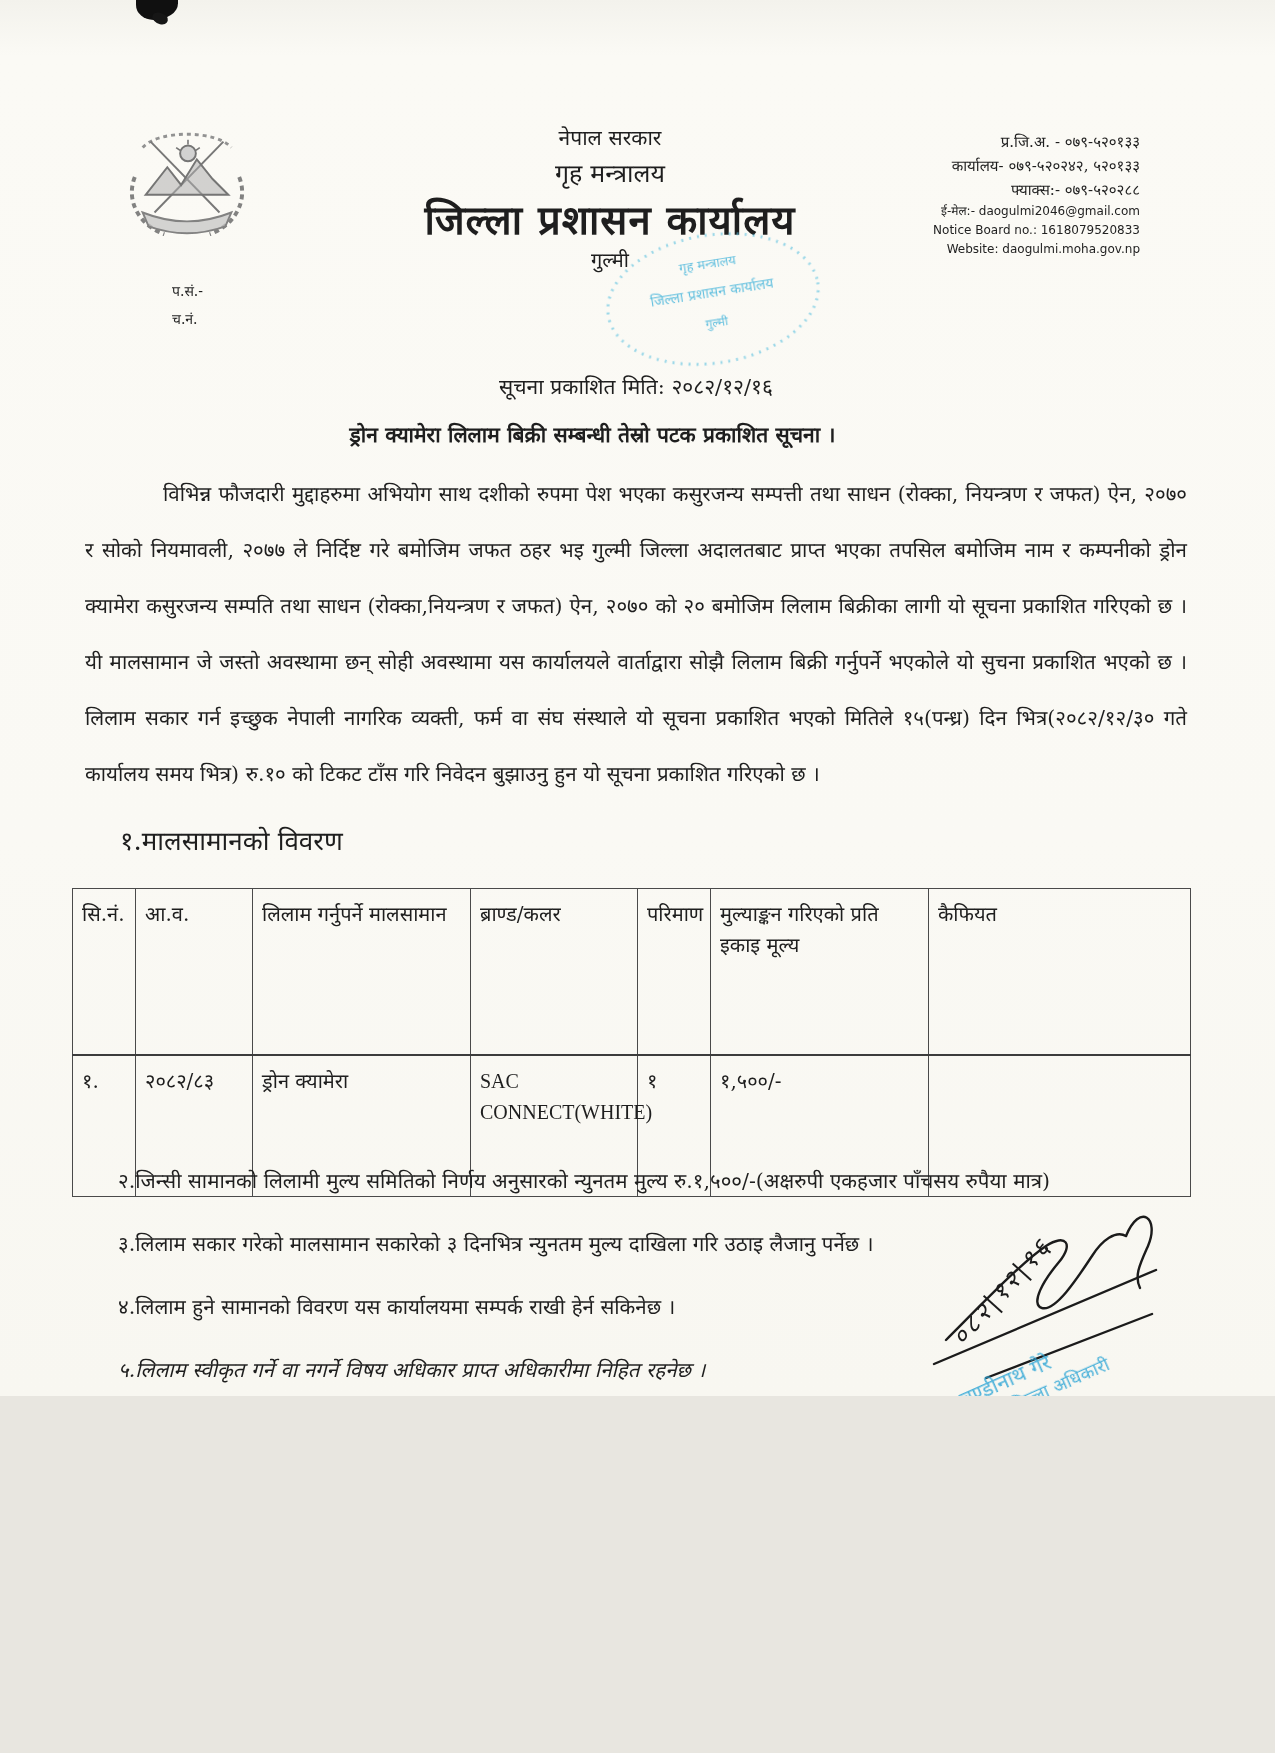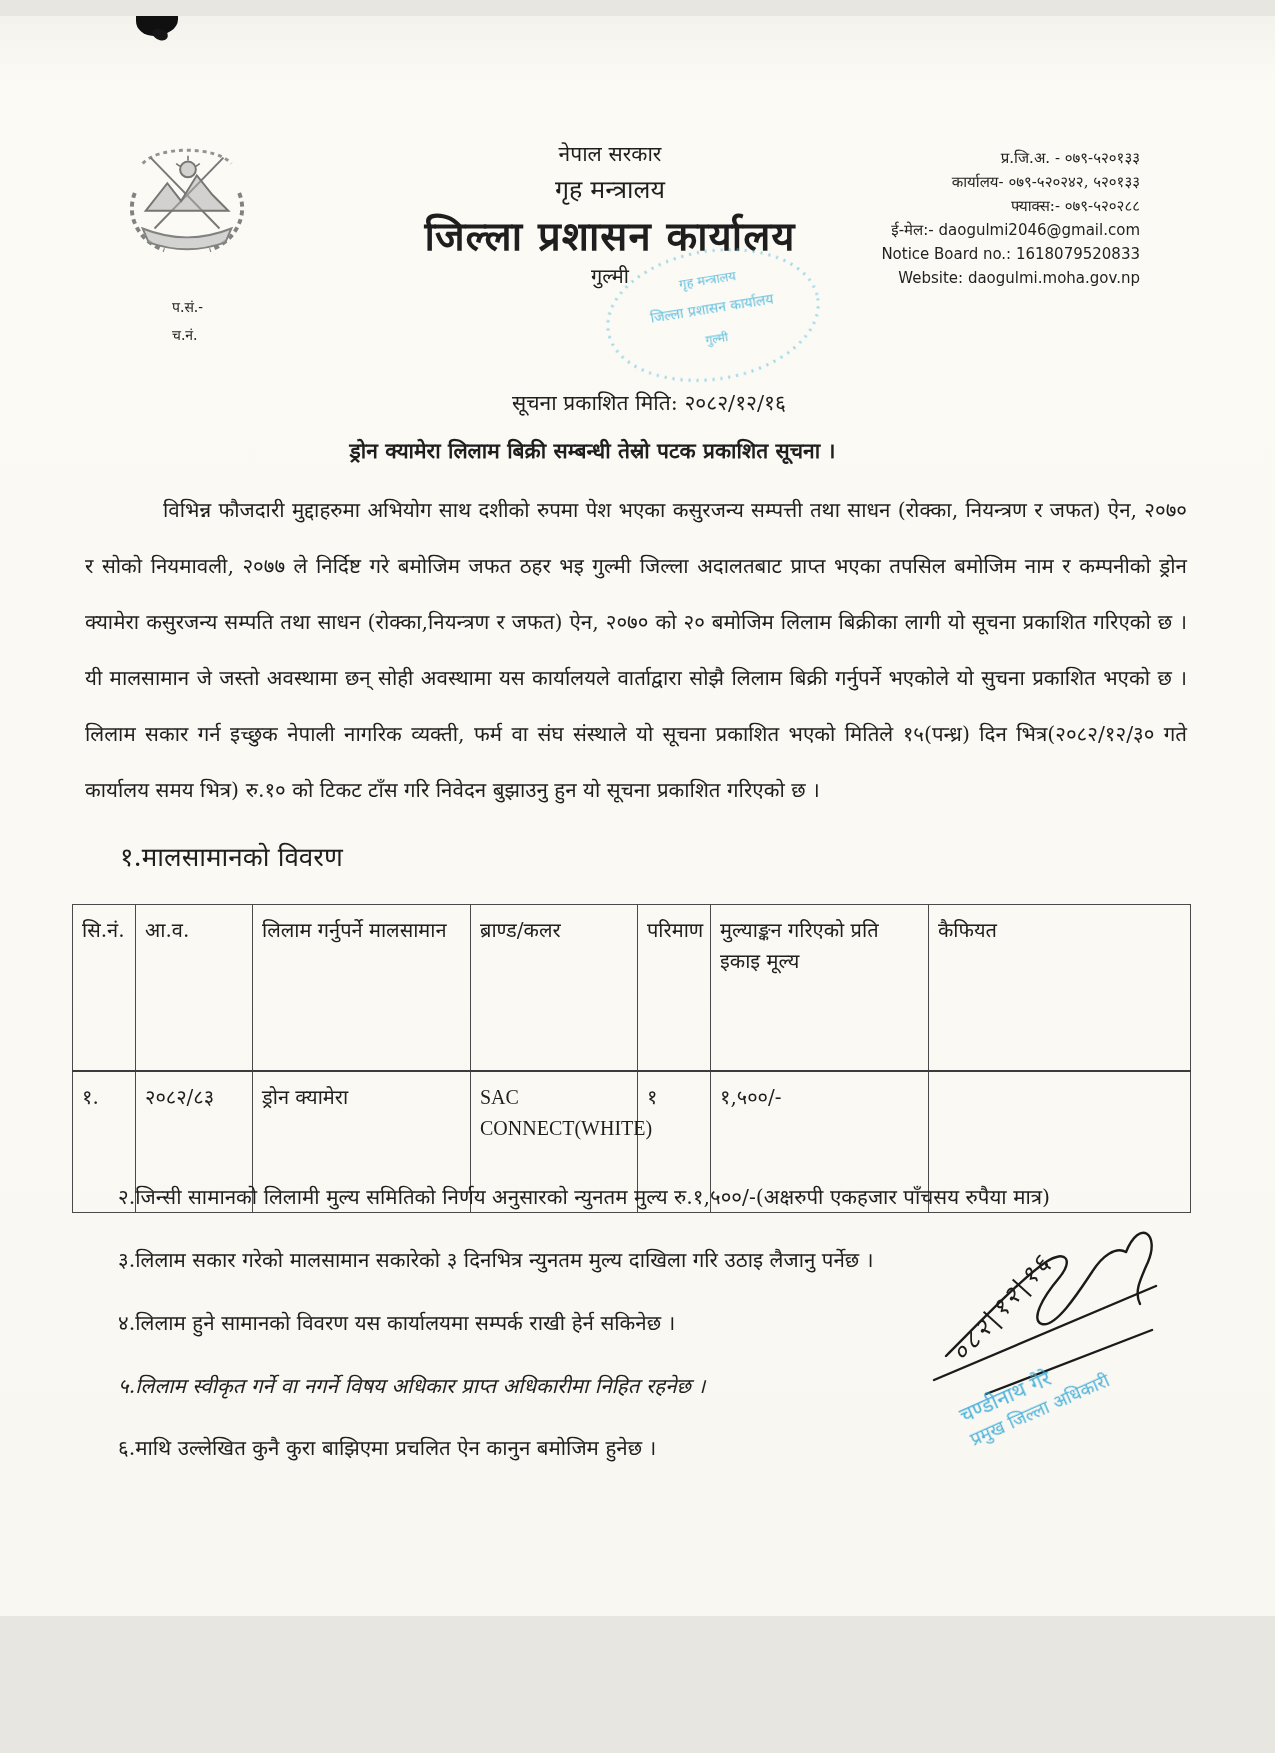--- a/index.html
+++ b/index.html
@@ -1,45 +1,45 @@
 <!DOCTYPE html>
 <html><head>
 <meta charset="utf-8">
 <style>
   html,body{margin:0;padding:0;background:#e8e6e0;}
   .page{
-    position:relative;width:1275px;height:1600px;margin:16px auto;
+    position:relative;width:1275px;height:1396px;margin:0 auto;
     background:linear-gradient(180deg,#f3f2ec 0%,#fbfaf5 4%,#faf9f4 60%,#f8f7f1 100%);
     font-family:"DejaVu Serif","DejaVu Sans",serif;color:#1e1e1e;overflow:hidden;
   }
   .artifact-blob{position:absolute;left:136px;top:0;width:42px;height:20px;background:#101010;
     border-radius:10% 30% 70% 50%/0 0 100% 90%;}
   .artifact-blob2{position:absolute;left:152px;top:13px;width:16px;height:11px;background:#161616;
     border-radius:50% 60% 50% 70%;transform:rotate(14deg);}
   
   .emblem{position:absolute;left:112px;top:118px;opacity:.92;}
   .head-center{position:absolute;left:330px;top:126px;width:560px;text-align:center;line-height:1.15;}
   .gov-line{font-size:21px;}
   .ministry-line{font-size:25px;margin-top:10px;}
   .office-line{font-size:40px;font-weight:600;margin-top:8px;letter-spacing:1px;}
   .district-line{font-size:20px;margin-top:6px;}
   .contacts{position:absolute;left:805px;top:130px;width:335px;text-align:right;line-height:1.6;}
   .contact-np{font-size:15px;}
-  .contact-en{font-size:15px;font-family:"DejaVu Sans","Liberation Sans",sans-serif;color:#222;}
+  .contact-en{font-size:12px;font-family:"DejaVu Sans","Liberation Sans",sans-serif;color:#222;}
   .refs{position:absolute;left:172px;top:284px;font-size:14px;line-height:1.0;}
   .refs .ref-line{margin-bottom:14px;}
   
   .round-stamp{position:absolute;left:598px;top:226px;width:230px;height:146px;transform:rotate(-9deg);
     color:#3eb2da;opacity:.82;filter:blur(.3px);}
   .round-stamp .st-line{position:absolute;width:100%;text-align:center;}
   .st1{top:28px;font-size:13px;}
   .st2{top:56px;font-size:14px;}
   .st3{top:88px;font-size:12px;}
   
-  .date-line{position:absolute;left:0;top:372px;width:1240px;text-align:center;font-size:21px;padding-left:29px;}
+  .date-line{position:absolute;left:16px;top:372px;width:1240px;text-align:center;font-size:21px;}
   .notice-title{position:absolute;left:0;top:420px;width:1185px;text-align:center;font-size:21px;font-weight:600;}
   .body-par{position:absolute;left:85px;top:466px;width:1102px;font-size:20.5px;line-height:56px;
     text-align:justify;text-indent:78px;}
   .sec-heading{position:absolute;left:120px;top:822px;font-size:26px;}
   
   .doc-table{position:absolute;left:72px;top:888px;width:1118px;border-collapse:collapse;table-layout:fixed;}
   .doc-table td{border:1.7px solid #4a4a4a;vertical-align:top;padding:10px 9px;font-size:20px;line-height:1.55;}
   .doc-table tr.hdr td{height:145px;}
   .doc-table tr.datarow td{height:120px;border-top:2.4px solid #3c3c3c;}
   .latin{font-family:Liberation Serif, serif;font-size:18px;}

